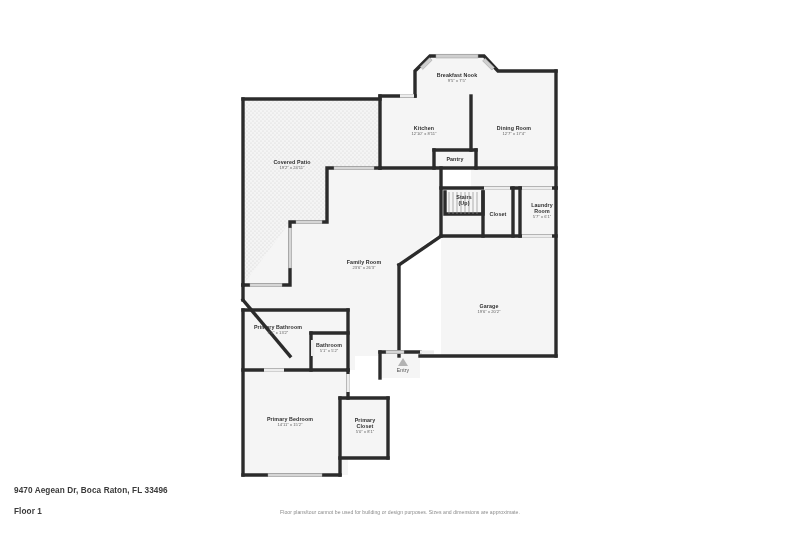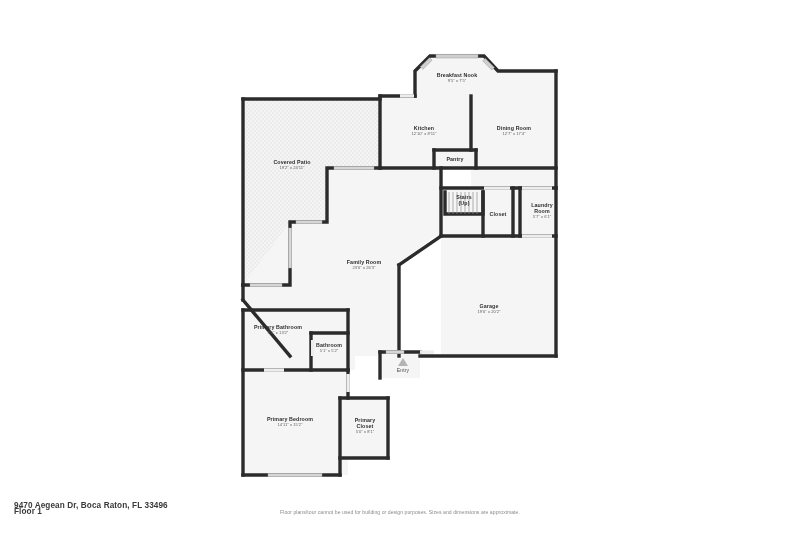--- a/index.html
+++ b/index.html
@@ -28,21 +28,21 @@
   .footer {
     position: absolute;
     left: 0;
     bottom: 0;
     width: 800px;
     height: 48px;
   }
   .footer-address {
     position: absolute;
     left: 14px;
-    top: 16px;
+    top: 1px;
     font-size: 8.2px;
     font-weight: bold;
     color: #3a3a3a;
     letter-spacing: 0.1px;
   }
   .footer-floor {
     position: absolute;
     left: 14px;
     top: 22px;
     font-size: 8.2px;

